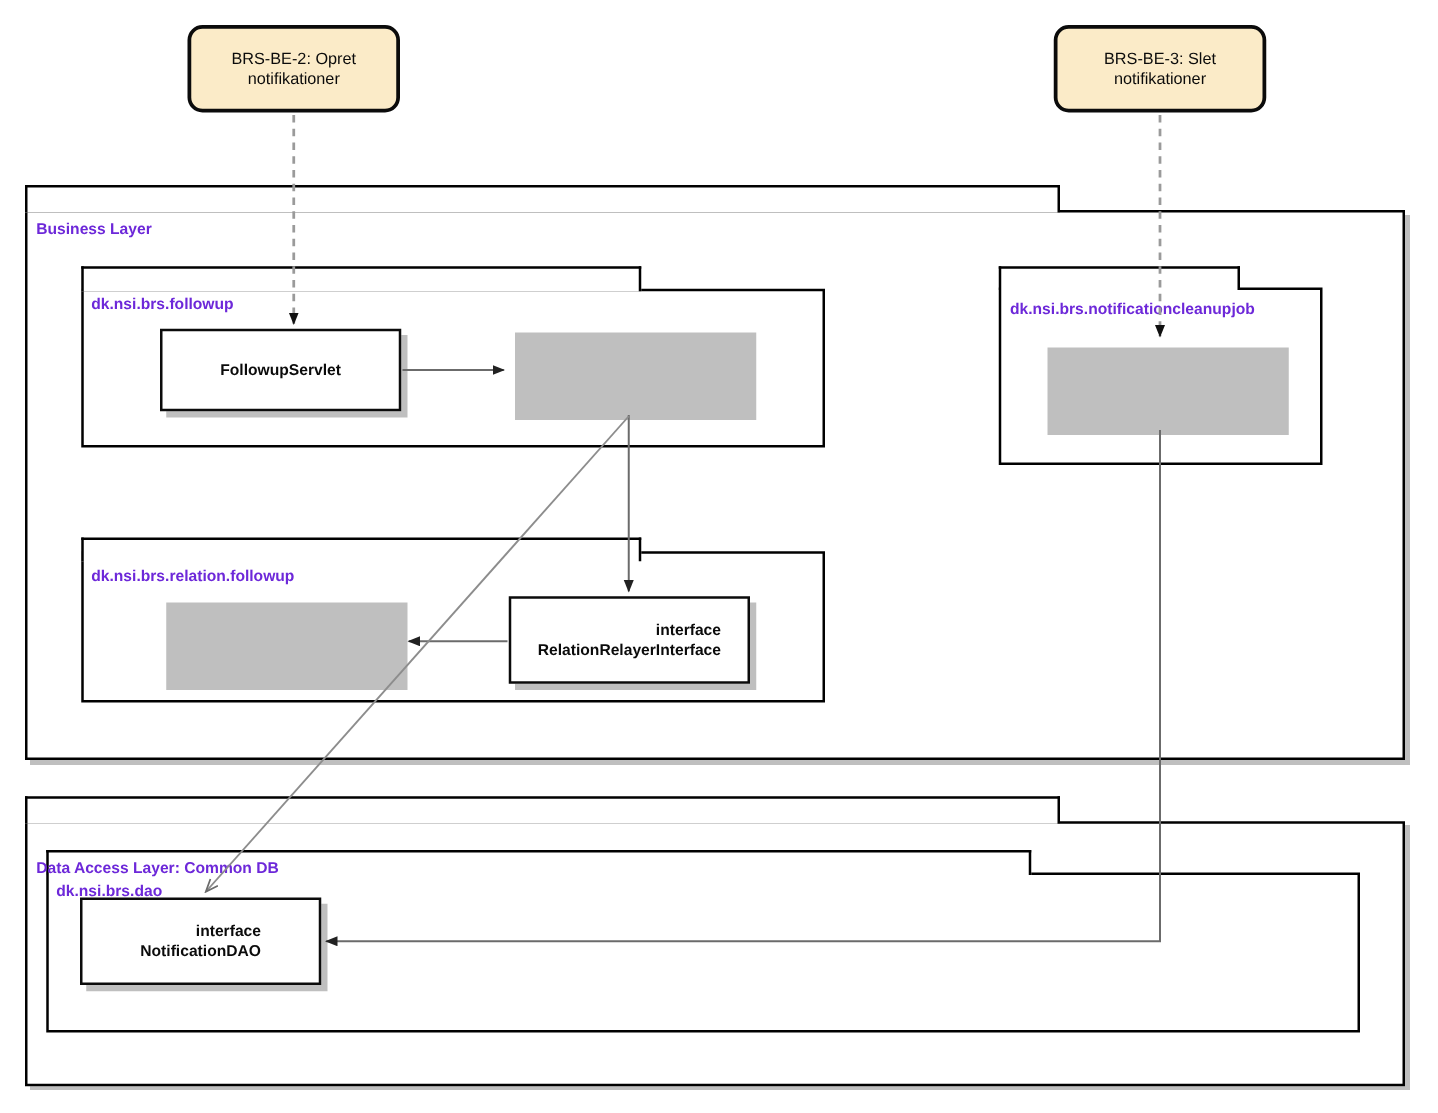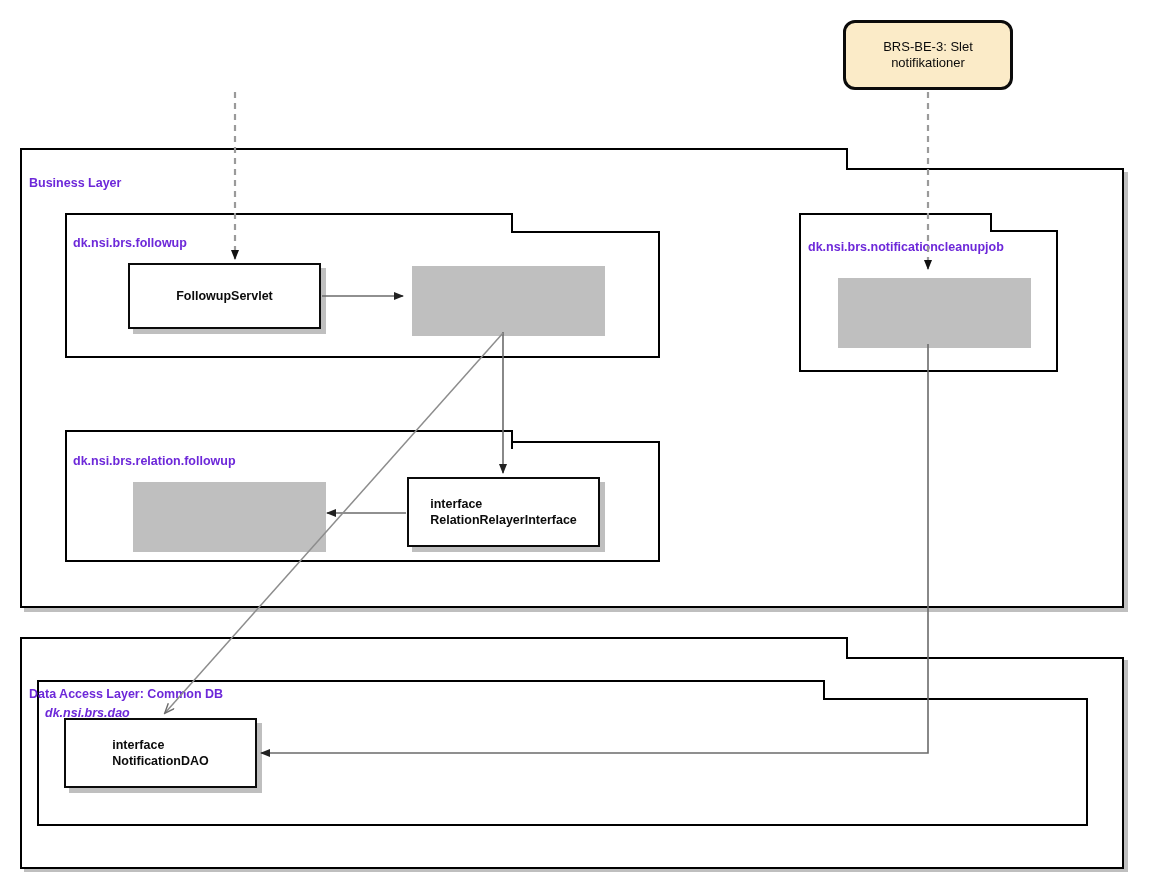--- a/index.html
+++ b/index.html
@@ -66,21 +66,21 @@
   }
   
   .clsbox {
     position: absolute;
     box-sizing: border-box;
     background: #ffffff;
     border: 2.5px solid #0b0b0b;
     display: flex;
     align-items: center;
     justify-content: center;
-    text-align: left;
+    text-align: right;
     font-size: 12.5px;
     font-weight: bold;
     color: #0b0b0b;
     line-height: 1.3;
     z-index: 5;
   }
   .clsbox-shadow {
     position: absolute;
     background: #bfbfbf;
     z-index: 4;
@@ -142,30 +142,33 @@
     </span>
   </div>
 
   <div class="pkg-tab" style="left:20px;top:637px;width:828px;height:22px;"></div>
   <div class="pkg-body" style="left:20px;top:657px;width:1104px;height:212px;"></div>
   <div class="pkg-label" style="left:29px;top:687px;">Data Access Layer: Common DB</div>
 
   <div class="pkg-shadow" style="left:41px;top:704px;width:1051px;height:128px;"></div>
   <div class="pkg-tab" style="left:37px;top:680px;width:788px;height:20px;"></div>
   <div class="pkg-body" style="left:37px;top:698px;width:1051px;height:128px;"></div>
-  <div class="pkg-label" style="left:45px;top:706px;font-style:italic;">dk.nsi.brs.dao</div>
+  <div class="pkg-label" style="left:45px;top:706px;">dk.nsi.brs.dao</div>
 
   <div class="clsbox-shadow" style="left:69px;top:723px;width:193px;height:70px;"></div>
   <div class="clsbox" style="left:64px;top:718px;width:193px;height:70px;">
     <span>
       <span>interface</span><br>
       <span>NotificationDAO</span>
     </span>
   </div>
 
+  <div class="usecase" style="left:150px;top:20px;width:170px;height:70px;">
+    <span>BRS-BE-2: Opret notifikationer</span>
+  </div>
   <div class="usecase" style="left:843px;top:20px;width:170px;height:70px;">
     <span>BRS-BE-3: Slet notifikationer</span>
   </div>
 
   <svg id="edges" viewBox="0 0 1150 890">
     <defs>
       <marker id="arrow-filled" markerWidth="11" markerHeight="11" refX="9" refY="4" orient="auto" markerUnits="userSpaceOnUse">
         <path d="M0,0 L10,4 L0,8 z" fill="#111111"></path>
       </marker>
       <marker id="arrow-filled-gray" markerWidth="11" markerHeight="11" refX="9" refY="4" orient="auto" markerUnits="userSpaceOnUse">

